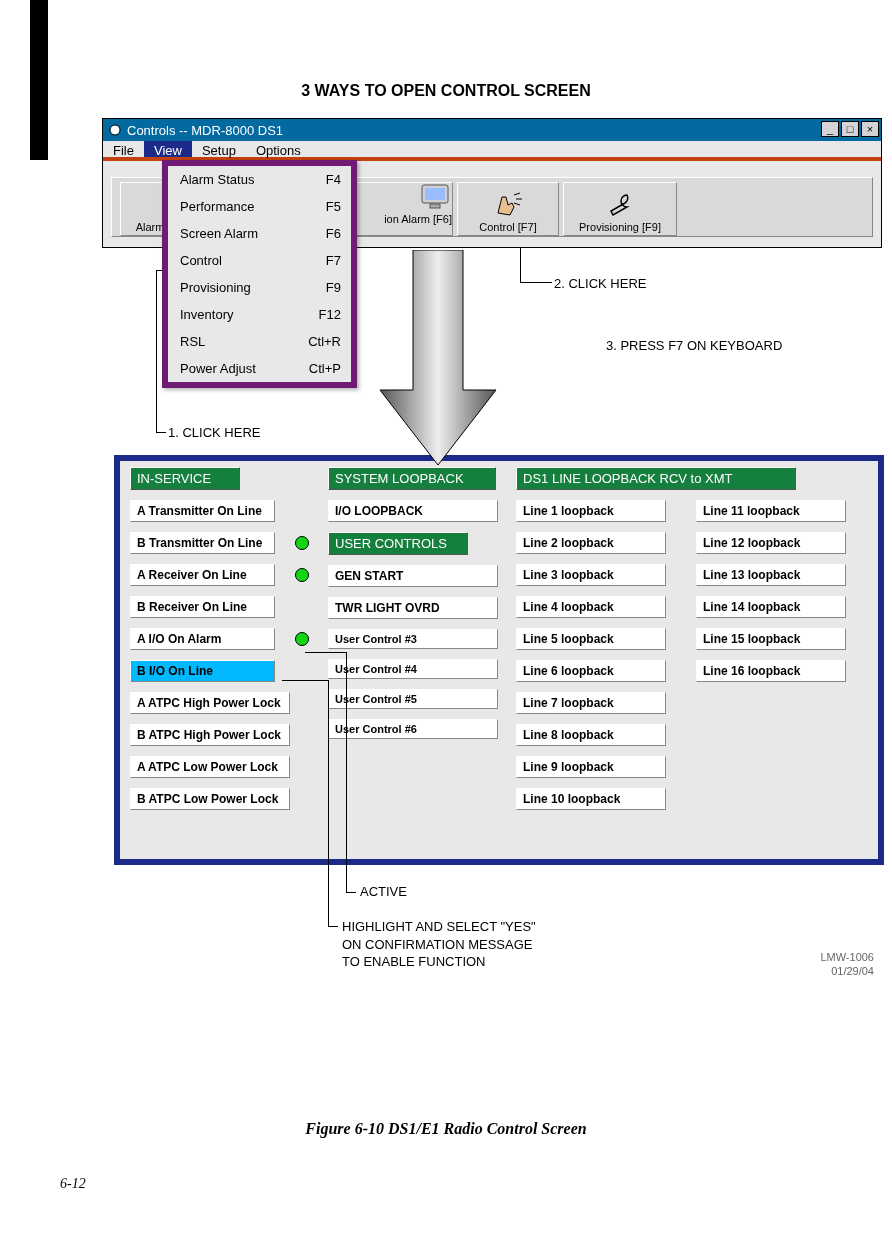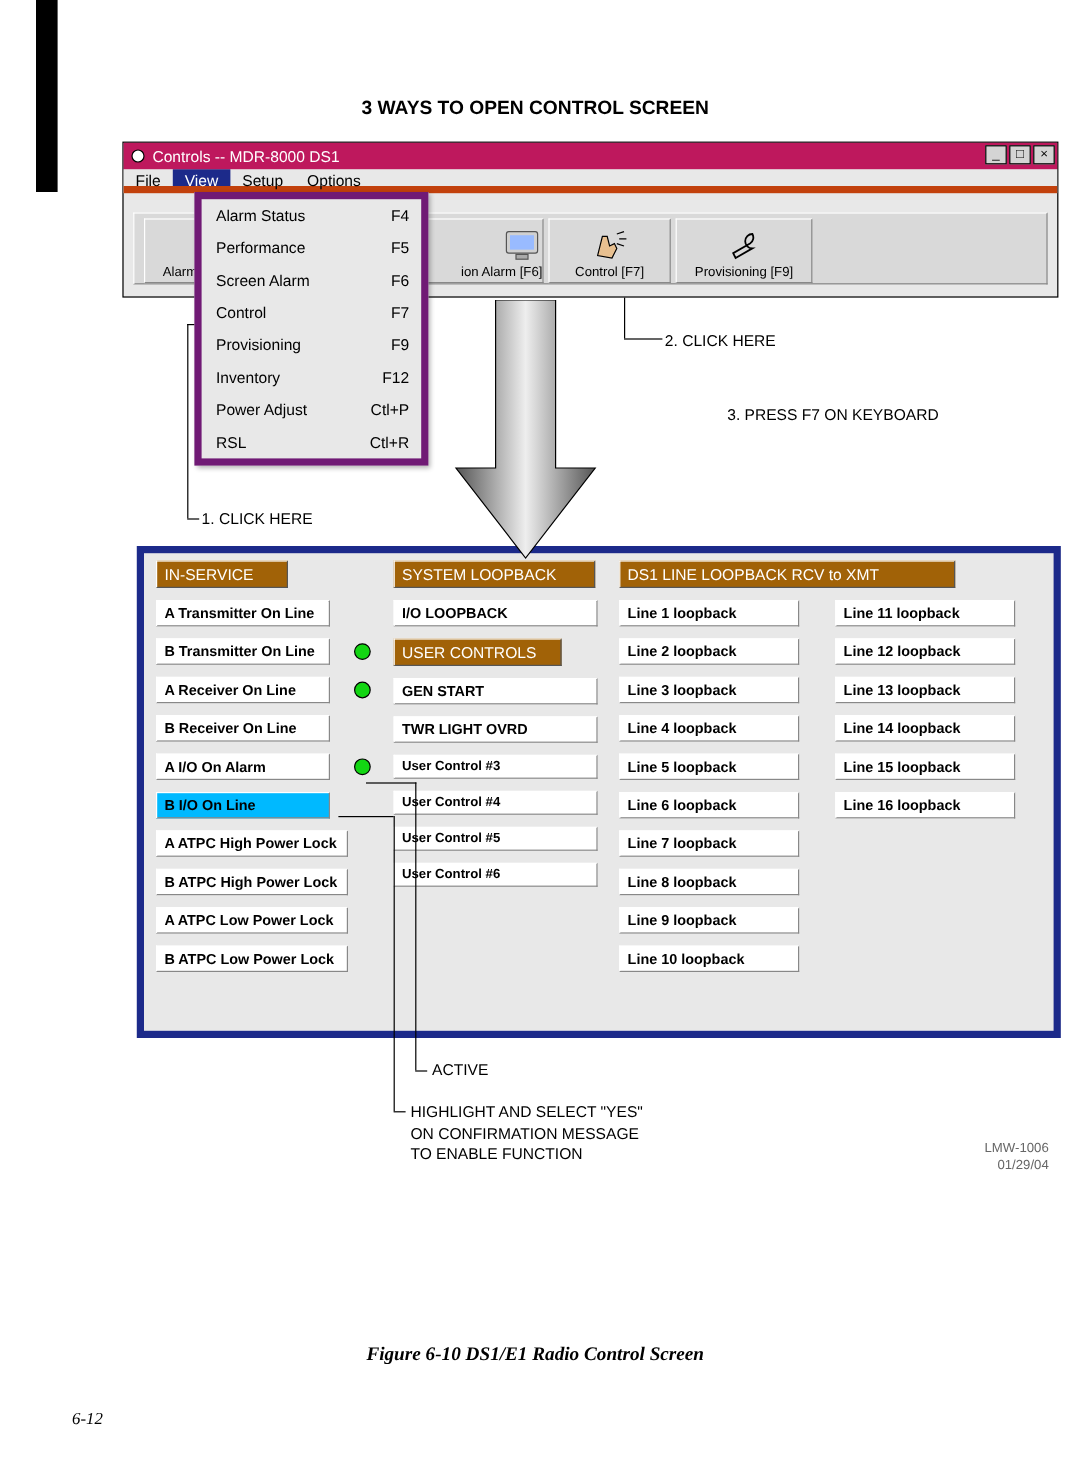--- a/index.html
+++ b/index.html
@@ -28,21 +28,21 @@
   }
   
   .app-window {
     position: absolute;
     left: 102px; top: 118px;
     width: 780px; height: 130px;
     border: 1px solid #000;
     background: #e8e8e8;
   }
   .titlebar {
-    background: #be185d;
+    background: #0369a1;
     color: #fff;
     height: 22px;
     display: flex;
     align-items: center;
     padding-left: 4px;
     font-size: 13px;
     position: relative;
   }
   .titlebar svg { margin-right: 4px; }
   .titlebar .win-buttons {
@@ -52,21 +52,21 @@
   .titlebar .win-buttons span {
     width: 18px; height: 16px;
     background: #d4d4d4;
     border: 1px solid #000;
     display: flex; align-items: center; justify-content: center;
     font-size: 11px; color: #000;
   }
   .menubar {
     height: 20px;
     background: #e8e8e8;
-    border-bottom: 6px solid #c2410c;
+    border-bottom: 4px solid #c2410c;
     display: flex;
     font-size: 13px;
   }
   .menubar .mitem {
     padding: 2px 10px 2px 10px;
   }
   .menubar .mitem.active {
     background: #1c2a8a;
     color: #fff;
   }
@@ -137,21 +137,21 @@
     left: 114px; top: 455px;
     width: 770px; height: 410px;
     background: #e8e8e8;
     border: 6px solid #1c2a8a;
     padding: 2px;
     display: flex;
     gap: 18px;
   }
   .panel-col { display:flex; flex-direction:column; }
   .panel-header {
-    background: #a16207;
+    background: #15803d;
     color: #fff;
     font-size: 13px;
     padding: 3px 6px;
     border-left:1px solid #fff;
     border-top:1px solid #fff;
     border-right:1px solid #555;
     border-bottom:1px solid #555;
     margin-bottom: 10px;
     white-space: nowrap;
   }
@@ -236,21 +236,21 @@
     <div class="mitem">File</div>
     <div class="mitem active">View</div>
     <div class="mitem">Setup</div>
     <div class="mitem">Options</div>
   </div>
   <div class="toolbar-strip">
     <div class="tool-btn alarm">
       <span>Alarm</span>
     </div>
     <div style="width:165px"></div>
-    <div class="tool-btn station" style="width:100px; align-items:flex-end; justify-content:flex-end; flex-direction:column;">
+    <div class="tool-btn station" style="width:100px; align-items:flex-end; justify-content:flex-start; flex-direction:column;">
       <svg class="ticon" width="34" height="26">
         <rect x="4" y="2" width="26" height="18" rx="2" fill="#d0d0d0" stroke="#555"></rect>
         <rect x="7" y="5" width="20" height="12" fill="#9bf"></rect>
         <rect x="12" y="21" width="10" height="4" fill="#aaa" stroke="#555"></rect>
       </svg>
       <span>ion Alarm [F6]</span>
     </div>
     <div class="tool-btn control">
       <svg class="ticon" width="32" height="26">
         <path d="M6 22 L10 6 L14 6 L16 14 L20 12 L22 16 L18 24 Z" fill="#e8c090" stroke="#000"></path>
@@ -288,26 +288,26 @@
     </div>
   <div class="drow">
       <span>Provisioning</span>
       <span>F9</span>
     </div>
   <div class="drow">
       <span>Inventory</span>
       <span>F12</span>
     </div>
   <div class="drow">
+      <span>RSL</span>
+      <span>Ctl+R</span>
+    </div>
+  <div class="drow">
       <span>Power Adjust</span>
       <span>Ctl+P</span>
-    </div>
-  <div class="drow">
-      <span>RSL</span>
-      <span>Ctl+R</span>
     </div>
 </div>
 
 <svg class="big-arrow" width="120" height="220">
   <defs>
     <linearGradient id="gA" x1="0" y1="0" x2="1" y2="0">
       <stop offset="0%" stop-color="#555"></stop>
         <stop offset="50%" stop-color="#eee"></stop>
         <stop offset="100%" stop-color="#555"></stop>
     </linearGradient>

